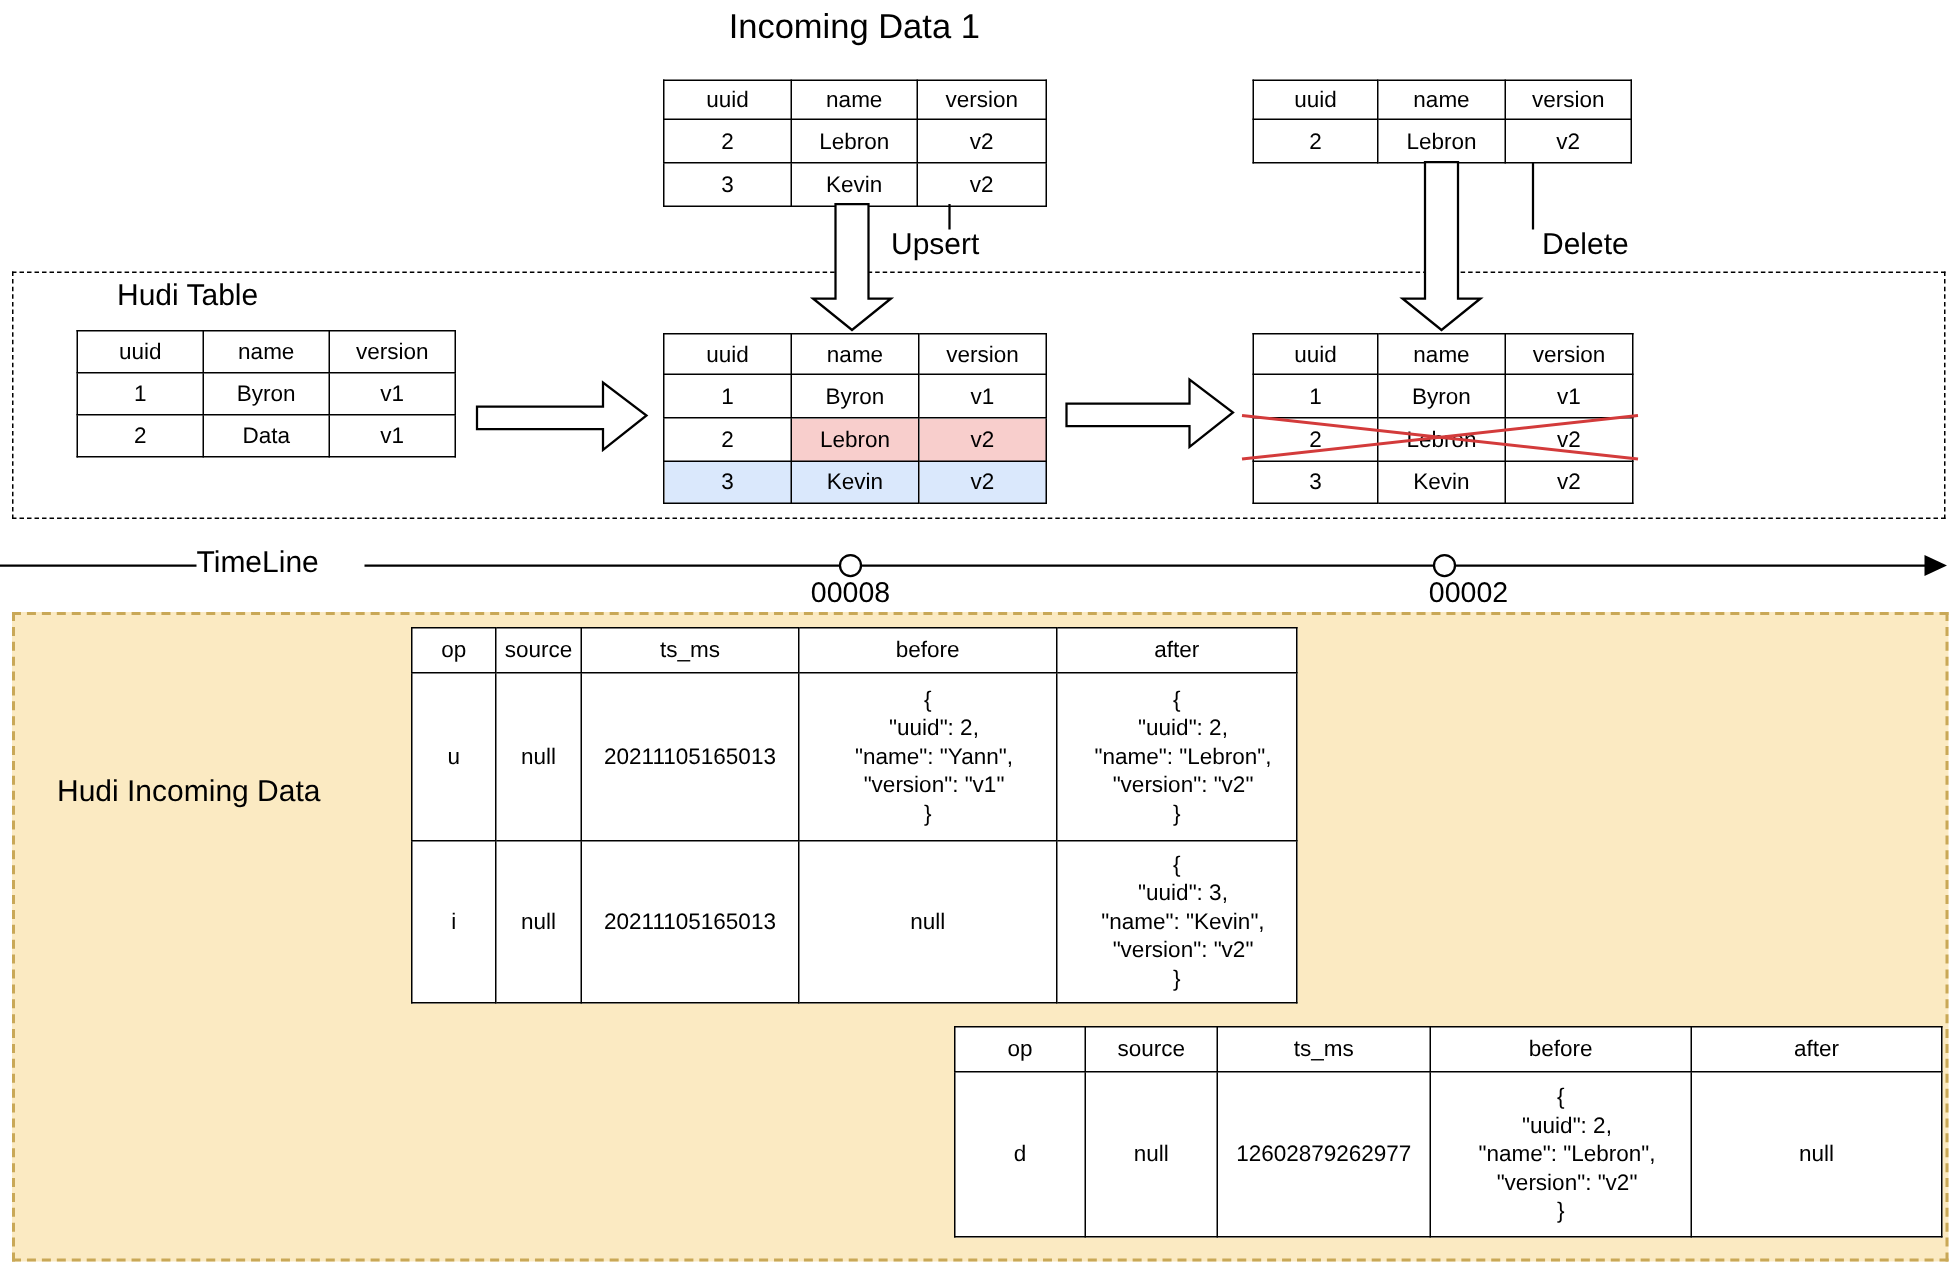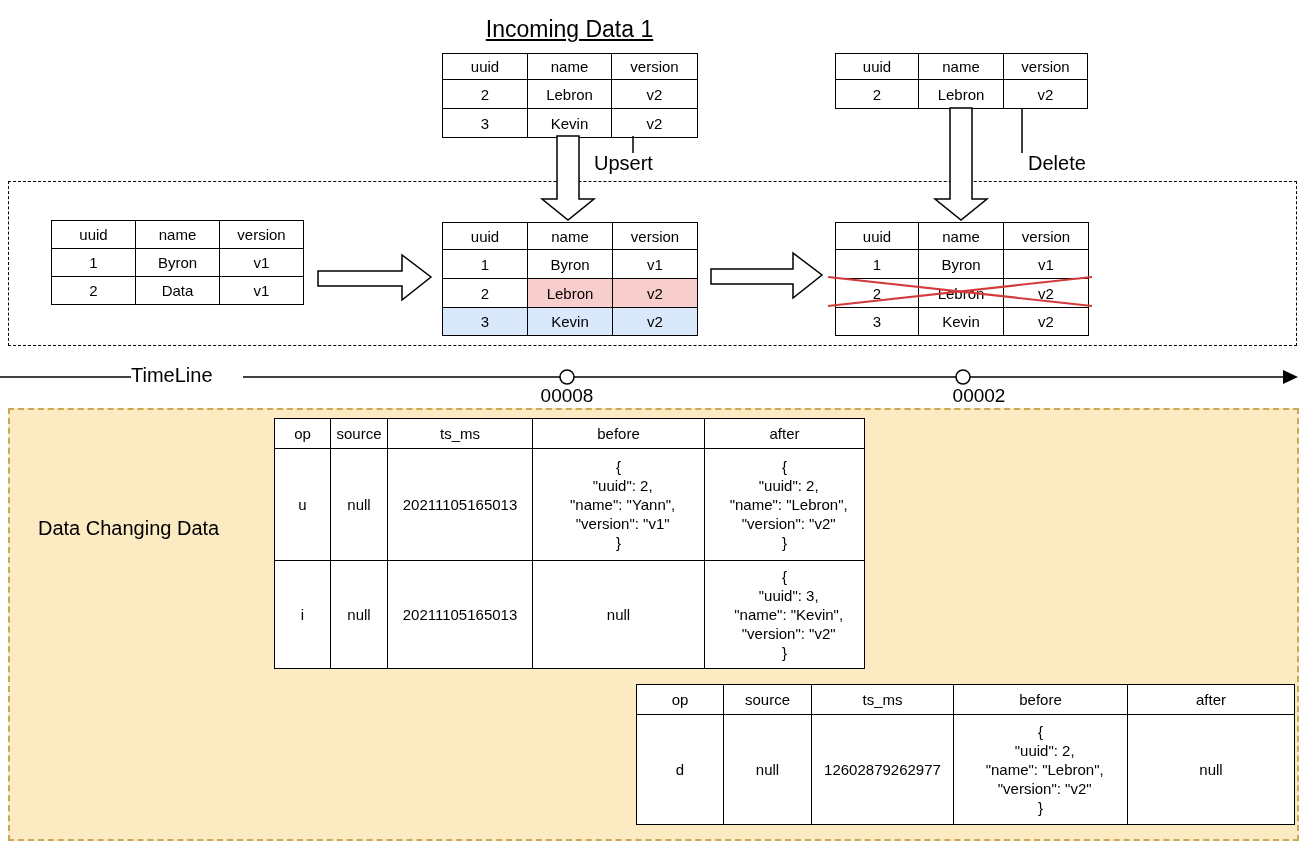--- a/index.html
+++ b/index.html
@@ -22,27 +22,28 @@
   svg.overlay{position:absolute;left:0;top:0;z-index:3;pointer-events:none;}
 </style>
 </head>
 <body>
 
 <div class="stage">
 
   <div class="abs dashed-black" style="left:8px;top:181px;width:1287px;height:163px;"></div>
   <div class="abs changing-box" style="left:8px;top:408px;width:1287px;height:429px;"></div>
 
-  <div class="abs title" style="left:442px;top:16px;width:255px;text-decoration:underline;">Incoming Data 1</div>
+  <div class="abs title" style="left:442px;top:4px;width:255px;">Incoming Data 1</div>
   <div class="abs lbl" style="left:594px;top:152px;width:80px;">Upsert</div>
   <div class="abs lbl" style="left:1028px;top:152px;width:74px;">Delete</div>
+  <div class="abs lbl" style="left:78px;top:186px;width:200px;">Hudi Table</div>
   <div class="abs lbl" style="left:131px;top:364px;width:110px;">TimeLine</div>
   <div class="abs commit-lbl" style="left:524px;top:385px;width:86px;">00008</div>
   <div class="abs commit-lbl" style="left:936px;top:385px;width:86px;">00002</div>
-  <div class="abs lbl" style="left:38px;top:517px;width:224px;">Data Changing Data</div>
+  <div class="abs lbl" style="left:38px;top:517px;width:224px;">Hudi Incoming Data</div>
 
   <table class="dtable" style="left:442px;top:53px;width:255px;">
     <colgroup>
         <col style="width:85px">
         <col style="width:84px">
         <col style="width:86px">
       </colgroup>
     <tbody>
         <tr style="height:26px">
       <td>uuid</td>

